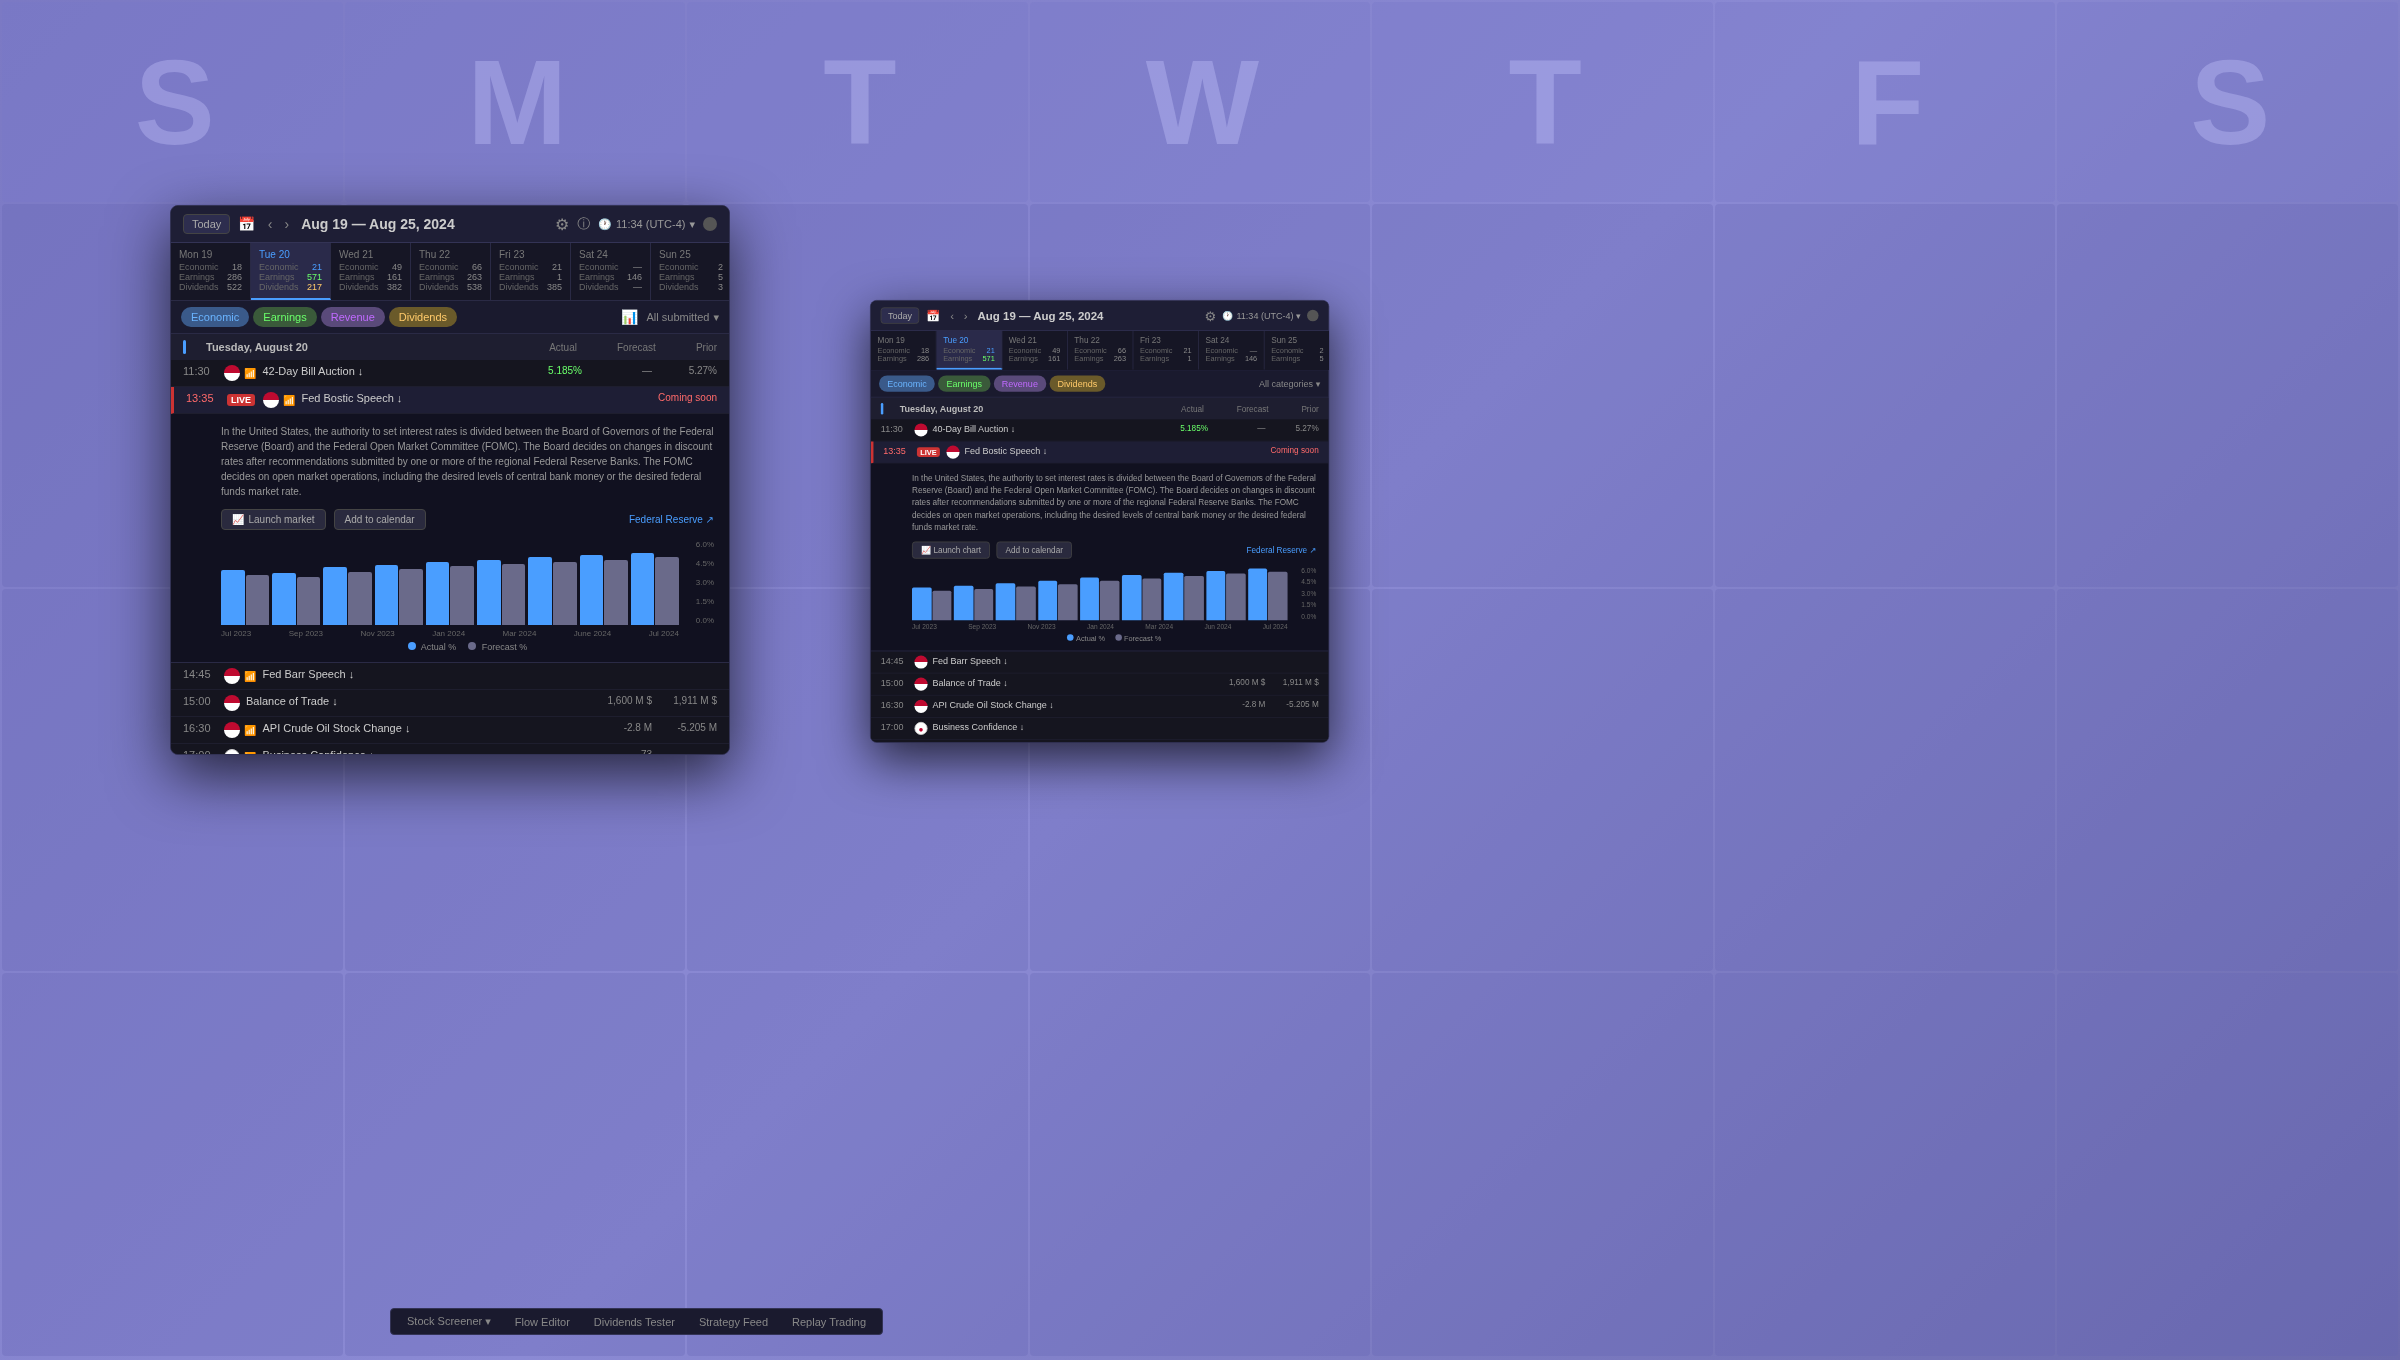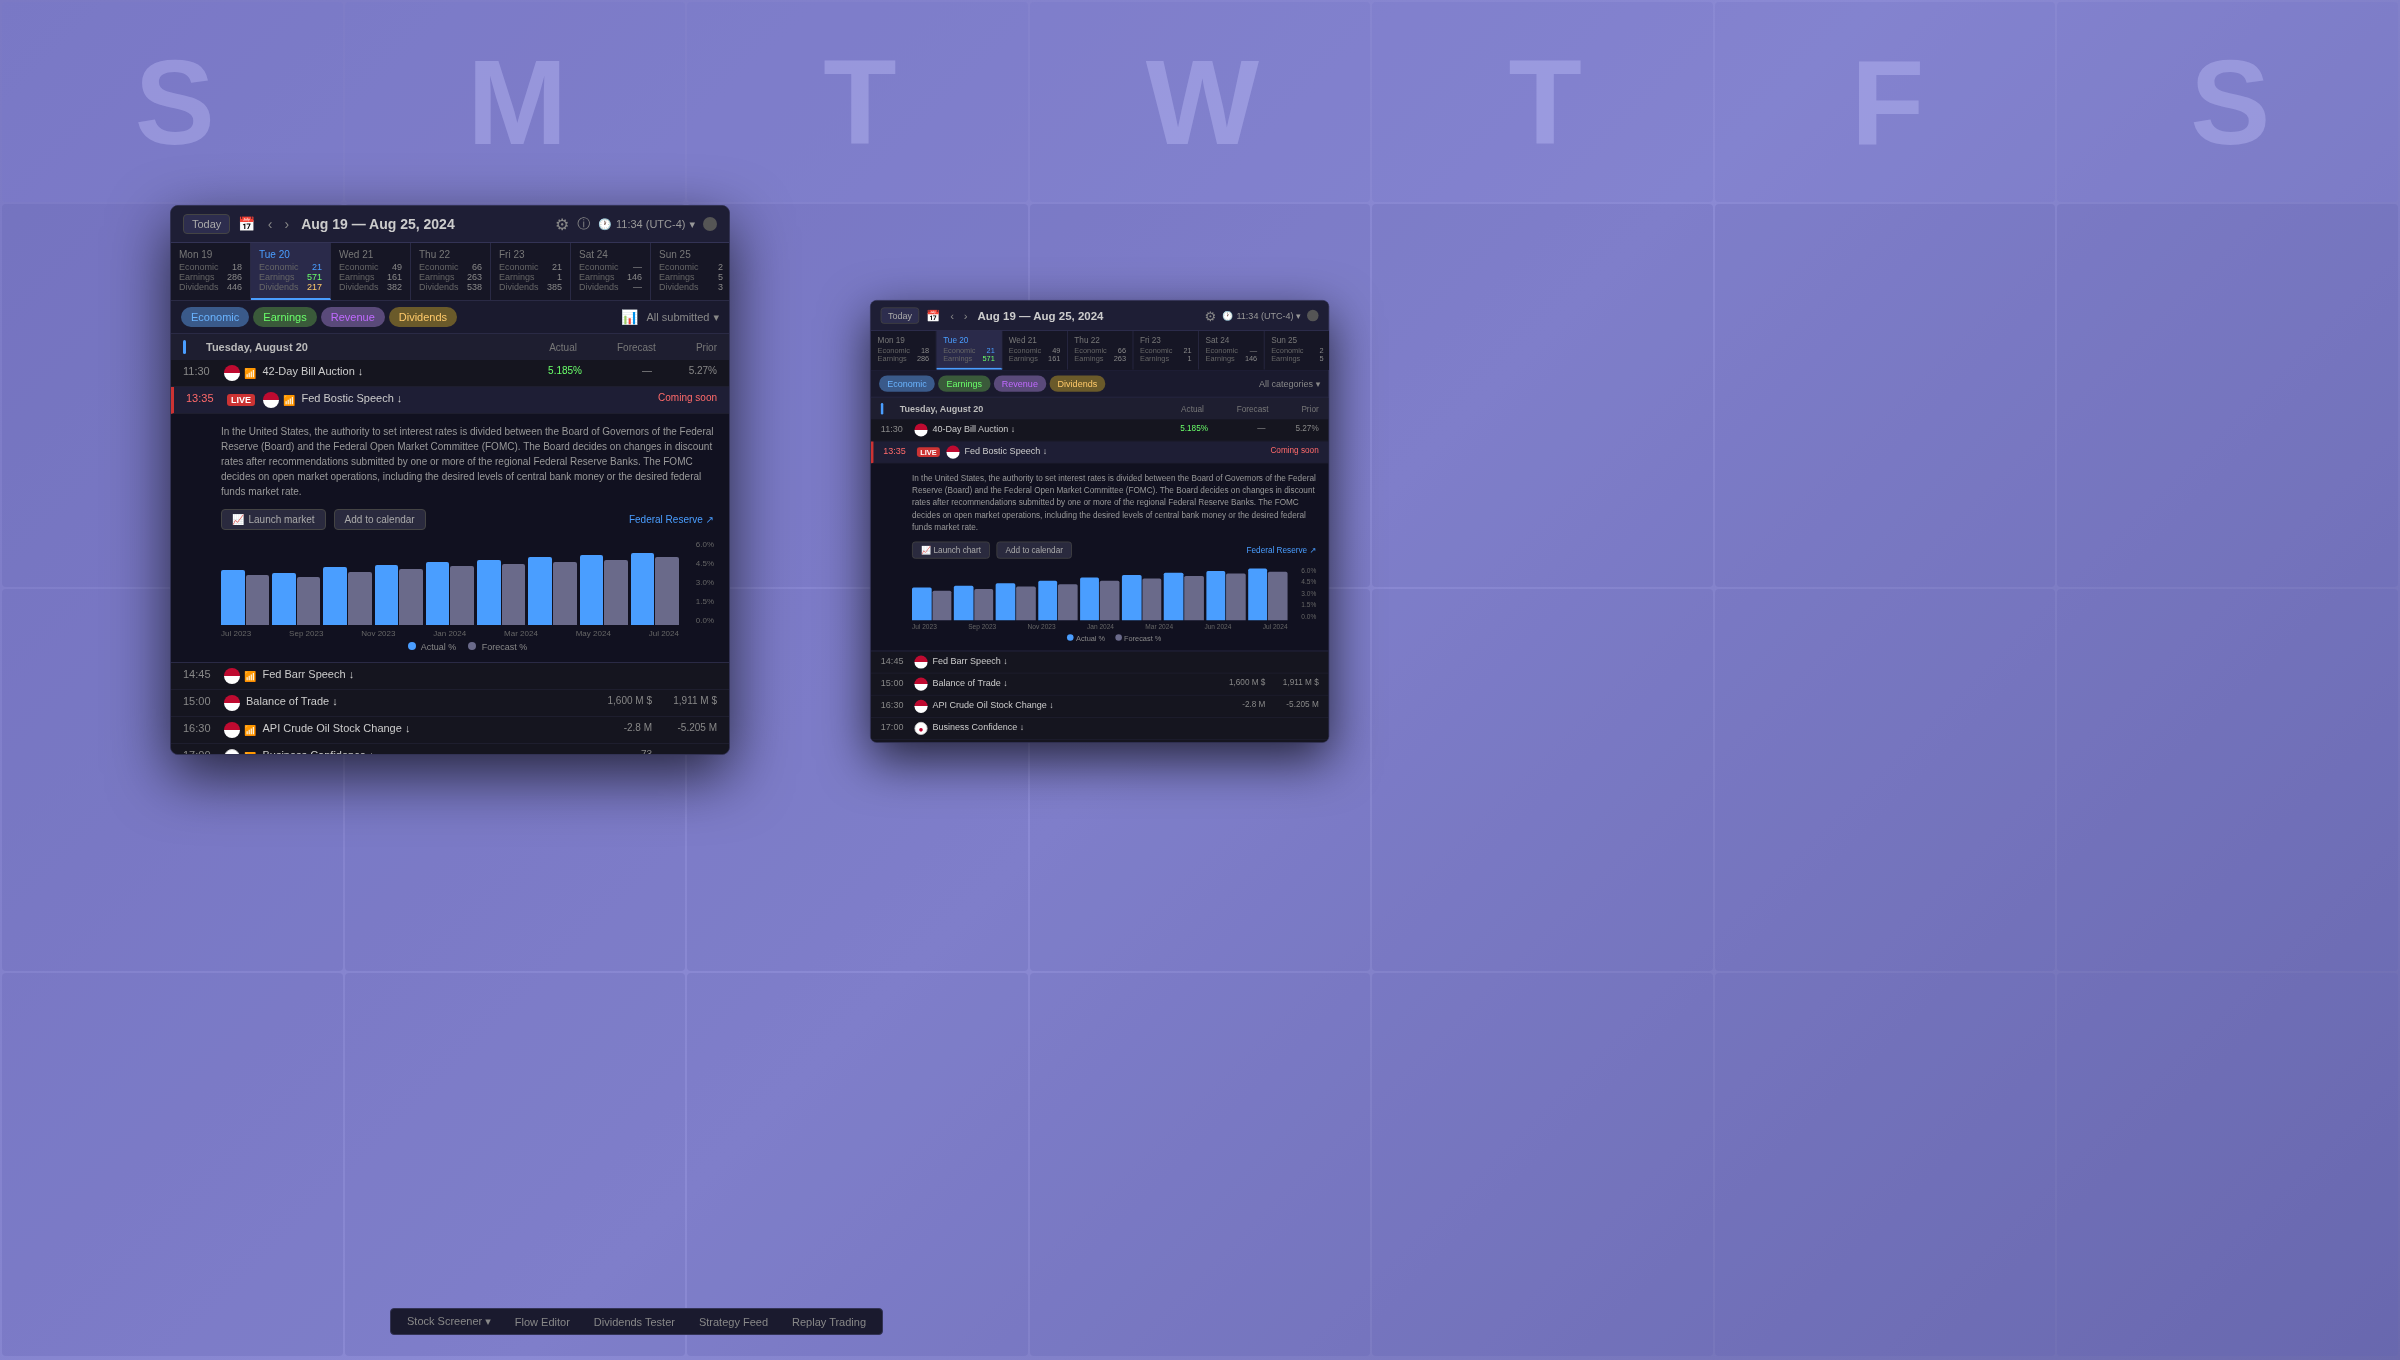--- a/index.html
+++ b/index.html
@@ -360,21 +360,21 @@
         <div class="day-stat-row">
             <span>Economic</span>
             <span>18</span>
           </div>
         <div class="day-stat-row">
             <span>Earnings</span>
             <span>286</span>
           </div>
         <div class="day-stat-row">
             <span>Dividends</span>
-            <span>446</span>
+            <span>522</span>
           </div>
       </div>
       <div class="day-col active">
         <div class="day-label active">Tue 20</div>
         <div class="day-stat-row">
             <span>Economic</span>
             <span style="color:#4a9eff">21</span>
           </div>
         <div class="day-stat-row">
             <span>Earnings</span>
@@ -576,21 +576,21 @@
             <span>1.5%</span>
             <span>0.0%</span>
           </div>
 
           <div style="display:flex;justify-content:space-between;font-size:8px;color:#666;padding: 2px 35px 0 0;margin-top:2px;">
             <span>Jul 2023</span>
             <span>Sep 2023</span>
             <span>Nov 2023</span>
             <span>Jan 2024</span>
             <span>Mar 2024</span>
-            <span>May 2024</span>
+            <span>June 2024</span>
             <span>Jul 2024</span>
           </div>
 
           <div class="chart-legend">
             <span>
               <span class="legend-dot" style="background:#4a9eff;"></span>
               <span>Actual %</span>
             </span>
             <span>
               <span class="legend-dot" style="background:#6a6a8a;"></span>

